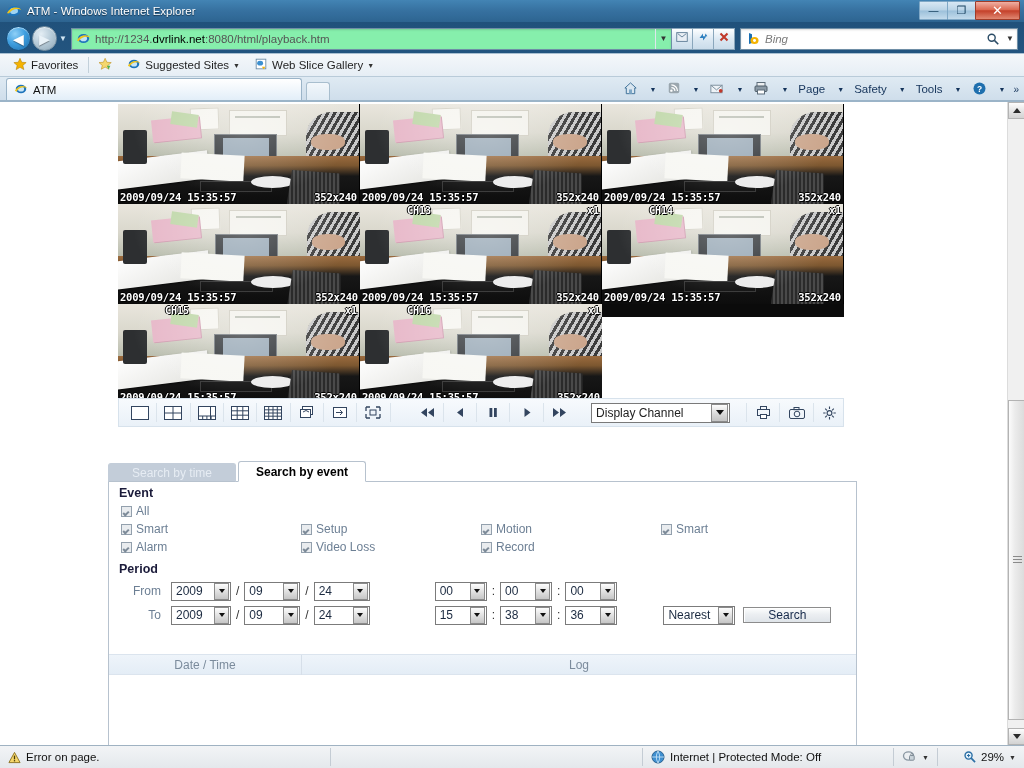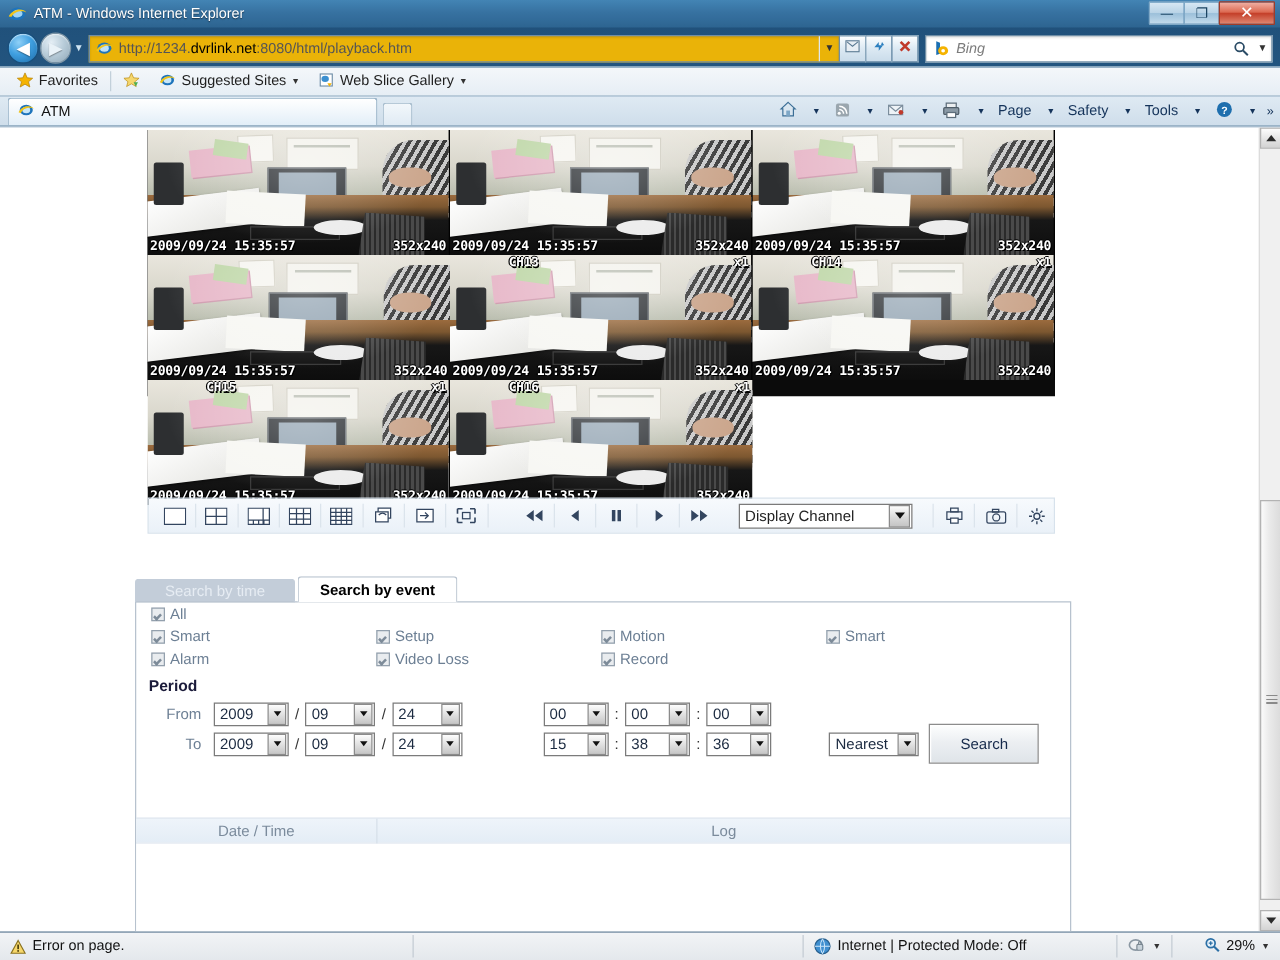--- a/index.html
+++ b/index.html
@@ -81,21 +81,21 @@
   .navbtn .arr { color:#fff; font-size:14px; font-weight:bold; line-height:1;
                  text-shadow:0 1px 1px rgba(0,0,0,.4); font-family:"DejaVu Sans",sans-serif;}
   .navbtn.fwd .arr { color:#e9f2f8; }
   .recent-drop {
     width:12px;height:25px;display:flex;align-items:center;justify-content:center;
     color:#cfe4f2;font-size:8px;flex:0 0 auto;
   }
   #addressbar {
     flex:1 1 auto;
     height:22px; margin-left:2px;
-    background:#eab308;
+    background:#86efac;
     border:1px solid #6f8ea6;
     display:flex;align-items:center;
     min-width:40px;
     box-shadow: inset 0 1px 2px rgba(0,0,0,0.15);
   }
   .addr-ie-icon { width:15px;height:15px;margin:0 4px 0 4px; flex:0 0 auto;}
   #addr-text { flex:1 1 auto; font-size:11.5px; color:#555; white-space:nowrap; overflow:hidden;}
   #addr-text b { color:#000; font-weight:normal;}
   .addr-dd {
     width:16px;height:20px;display:flex;align-items:center;justify-content:center;
@@ -341,21 +341,21 @@
     background: linear-gradient(180deg,#fdfdfd 0%, #dedede 55%, #c6c6c6 100%);
     border:1px solid #8b8b8b;
     display:flex;align-items:center;justify-content:center;
   }
   .dd .ar i { width:0;height:0;border-left:3.5px solid transparent;
               border-right:3.5px solid transparent;border-top:4.5px solid #111;}
   .slash { padding:0 5px; font-size:12px; color:#333;}
   .colon { padding:0 5px; font-size:12px; color:#333;}
   .dd.near { width:72px; }
   .btn {
-    height:32px; border:1px solid #8c8c8c;
+    height:16px; border:1px solid #8c8c8c;
     background: linear-gradient(180deg,#fdfefe 0%, #eceff2 45%, #dfe4e9 100%);
     display:flex;align-items:center;justify-content:center;
     font-size:12px; color:#15294a; flex:0 0 auto;
     box-shadow: inset 1px 1px 0 #fff;
   }
   #searchbtn { width:88px; margin-left:8px; }
 
   #loghdr {
     position:absolute; left:0; right:0; top:172px; height:21px;
     background: linear-gradient(180deg,#eef4fa 0%, #e4edf6 100%);
@@ -969,20 +969,21 @@
       <div id="tabs">
         <div class="s-tab inactive">
           <span>Search by time</span>
         </div>
         <div class="s-tab active">
           <span>Search by event</span>
         </div>
       </div>
 
       <div id="panelbody">
+        <div class="sect-title">Event</div>
 
         <div class="cbrow">
           <div class="cbcol c1">
             <span class="cbx"></span>
             <span class="cbl">All</span>
           </div>
         </div>
 
         <div class="cbrow">
           <div class="cbcol c1">

